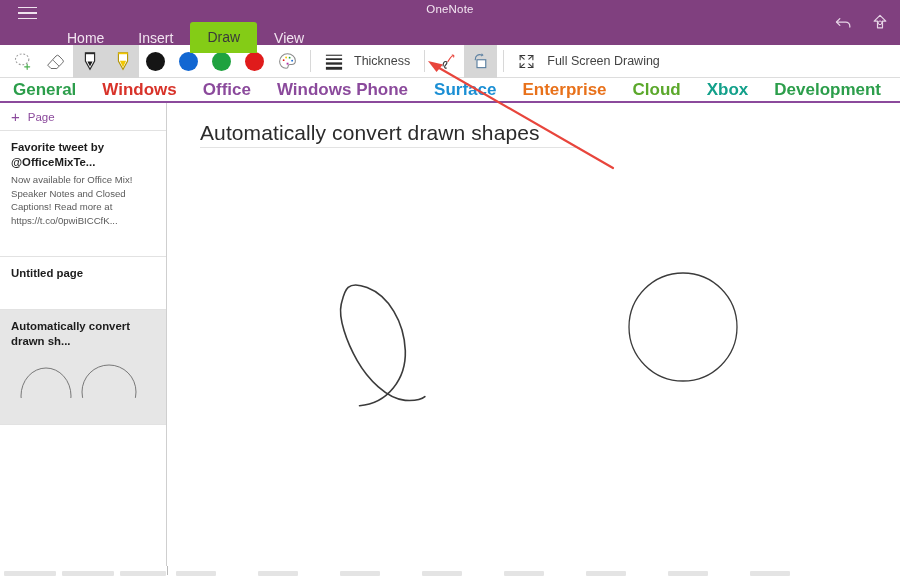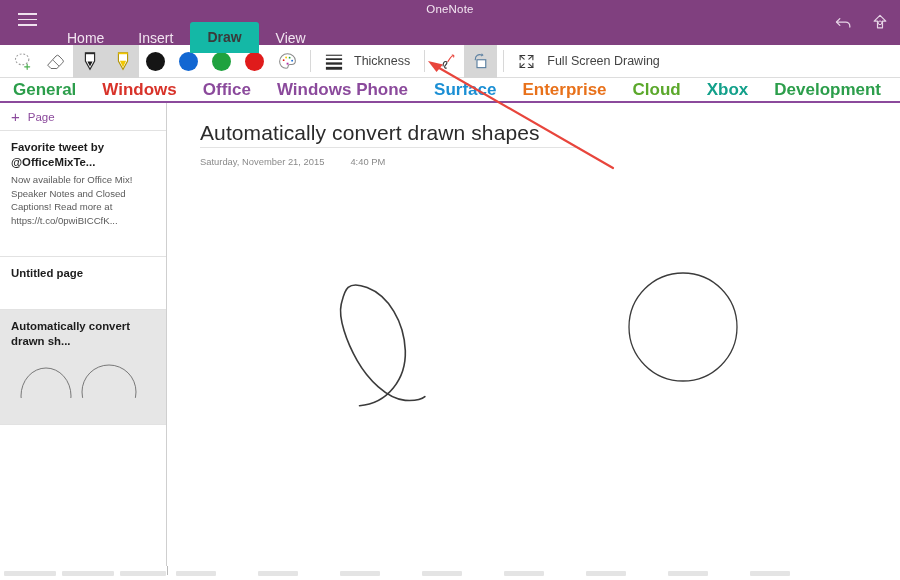--- a/index.html
+++ b/index.html
@@ -7,40 +7,40 @@
   body {
     font-family:"Liberation Sans", sans-serif;
     background:#ffffff;
     -webkit-font-smoothing:antialiased;
   }
   .app { position:relative; width:900px; height:580px; }
 
   
   .titlebar {
     position:relative; height:45px; background:#80407F;
-    display:flex; align-items:center;
+    display:flex; align-items:flex-start;
   }
   .app-title {
     position:absolute; top:3px; left:0; right:0; text-align:center;
     font-size:11.5px; color:#f3e6f2; letter-spacing:.2px;
   }
   .hamburger {
     width:46px; height:32px; display:flex; flex-direction:column;
     justify-content:center; align-items:center; gap:4px; cursor:pointer;
     margin-left:4px; padding-bottom:6px;
   }
   .hamburger span { display:block; width:19px; height:1.6px; background:#f0e2ef; }
   .ribbon-tabs { display:flex; align-items:flex-end; height:100%; }
   .rtab {
     padding:0 17px; height:30px; line-height:30px; font-size:14px;
     color:#f1e4f0; cursor:pointer; position:relative; top:8px;
   }
   .rtab.active {
-    background:#14b8a6; color:#3a3a3a; border-radius:3px 3px 0 0;
-    height:31px; line-height:31px;font-weight:bold;
+    background:#84cc16; color:#3a3a3a; border-radius:3px 3px 0 0;
+    height:31px; line-height:31px;
   }
   .title-right {
     position:absolute; right:10px; top:12px; display:flex; gap:16px; align-items:center;
   }
   .title-right .ticon { width:20px; height:20px; cursor:pointer; opacity:.92; }
 
   
   .toolribbon {
     height:33px; background:#ffffff; display:flex; align-items:center;
     border-bottom:1px solid #ddd; padding-left:6px;
@@ -297,24 +297,20 @@
             <ellipse cx="35" cy="40" rx="25" ry="28" fill="none" stroke="#6b6b6b" stroke-width="0.9"></ellipse>
             <ellipse cx="98" cy="36" rx="27" ry="27" fill="none" stroke="#6b6b6b" stroke-width="0.9"></ellipse>
           </svg>
         </div>
       </div>
     </div>
 
     <div class="canvas">
       <div class="pagehead">
         <h1>Automatically convert drawn shapes</h1>
-        <div class="meta">
-          <span>Saturday, November 21, 2015</span>
-          <span>4:40 PM</span>
-        </div>
       </div>
 
       <svg width="733" height="420" style="position:absolute;left:0;top:60px">
 
         <path d="M246 121 C218 119 196 141 193 169 C190 198 202 226 222 237
                  C242 248 245 236 250 224 C255 211 250 186 242 166
                  C234 146 218 124 200 120 C190 118 183 119 180 121" fill="none" stroke="#3b3b3b" stroke-width="1.6" stroke-linecap="round" transform="rotate(172 215 180)"></path>
 
         <ellipse cx="516" cy="164" rx="54" ry="54" fill="none" stroke="#3b3b3b" stroke-width="1.3"></ellipse>
       </svg>

